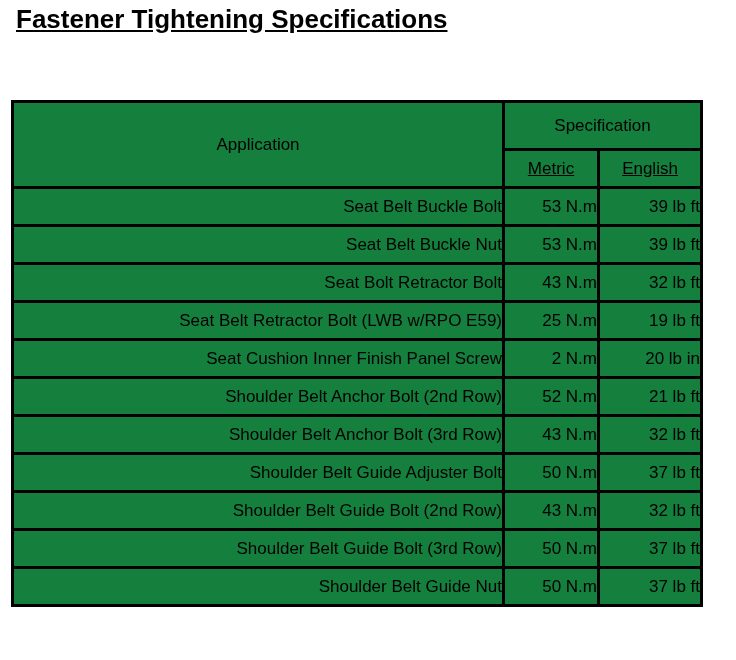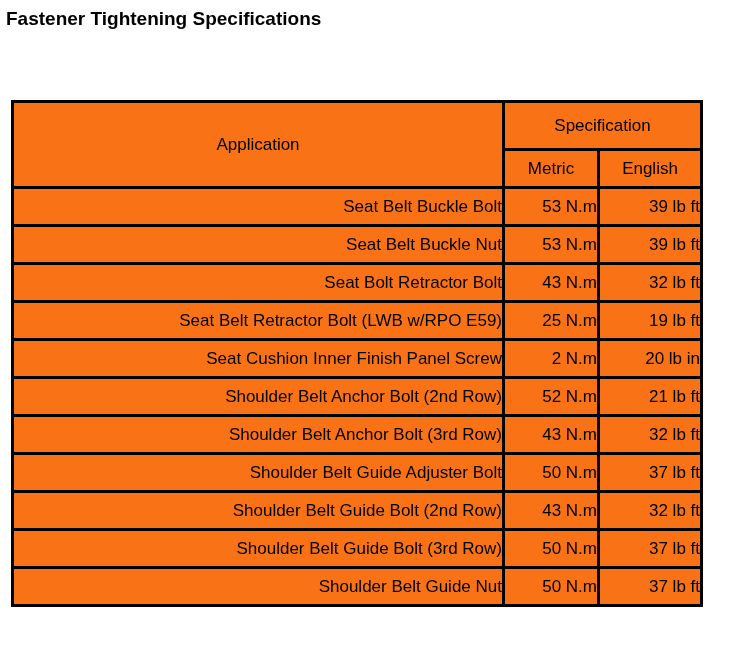--- a/index.html
+++ b/index.html
@@ -10,27 +10,28 @@
   body {
     width: 736px;
     height: 660px;
     font-family: "Liberation Sans", sans-serif;
     color: #000000;
     overflow: hidden;
     position: relative;
   }
   #page-title {
     position: absolute;
-    left: 6px;
+    left: 16px;
     top: 8px;
-    font-size: 19px;
+    font-size: 26px;
     font-weight: bold;
     line-height: 22px;
     white-space: nowrap;
     letter-spacing: 0px;
+    text-decoration: underline;
   }
   #spec-table-wrap {
     position: absolute;
     left: 11px;
     top: 100px;
     width: 689px;
   }
   table.spec-table {
     border-collapse: collapse;
     table-layout: fixed;
@@ -42,21 +43,21 @@
   table.spec-table td {
     border: 3px solid #000000;
   }
   table.spec-table th,
   table.spec-table td {
     padding: 0;
     font-size: 17px;
     font-weight: normal;
     line-height: 18px;
     vertical-align: middle;
-    background: #f97316;
+    background: #15803d;
   }
   .col-app   { width: 491px; }
   .col-met   { width: 95px;  }
   .col-eng   { width: 103px; }
 
   th.hdr-application {
     font-weight: bold;
     font-size: 18px;
     text-align: center;
     height: 80px;
@@ -65,20 +66,21 @@
     font-weight: bold;
     font-size: 18px;
     text-align: center;
     height: 45px;
   }
   th.hdr-sub {
     font-weight: bold;
     font-size: 18px;
     text-align: center;
     height: 35px;
+    text-decoration: underline;
   }
   td.cell-application {
     text-align: right;
     padding-left: 5px;
     height: 35px;
     white-space: nowrap;
     overflow: hidden;
   }
   td.cell-value {
     text-align: right;

